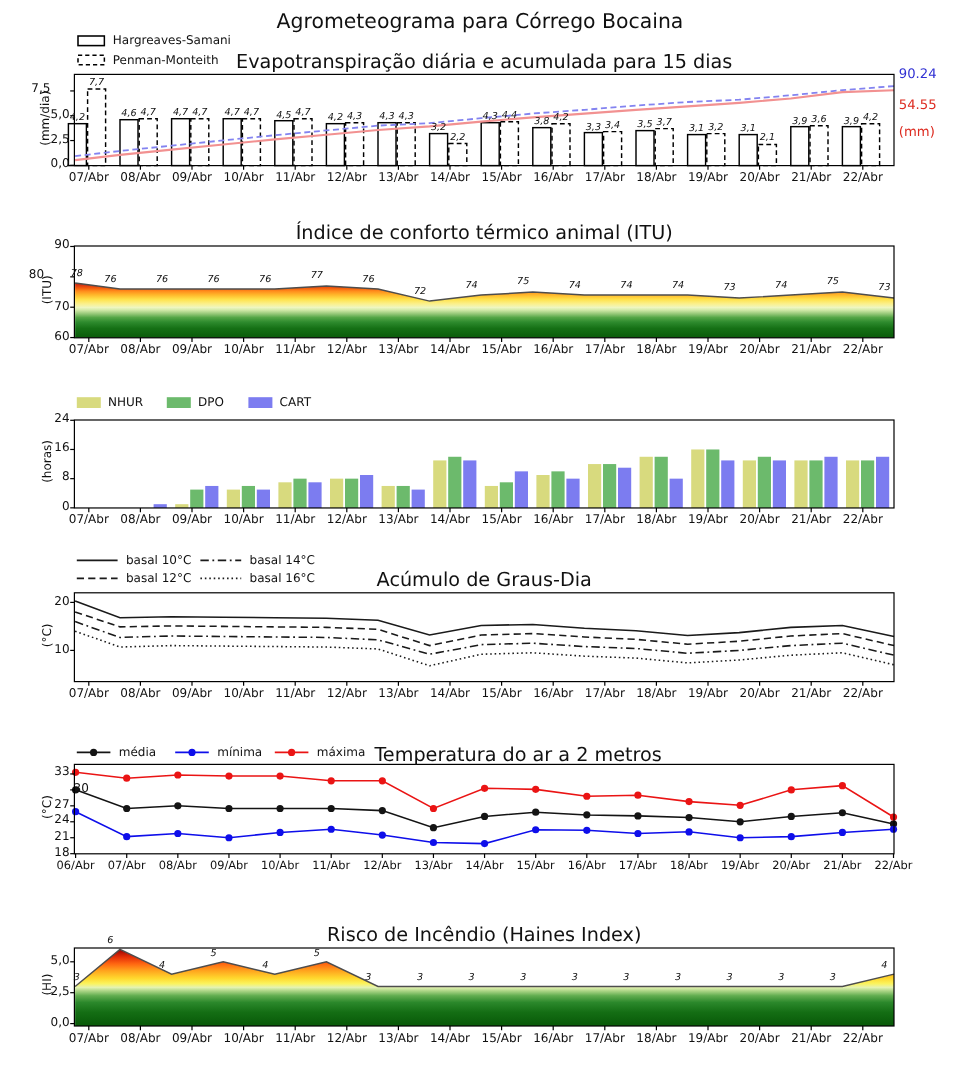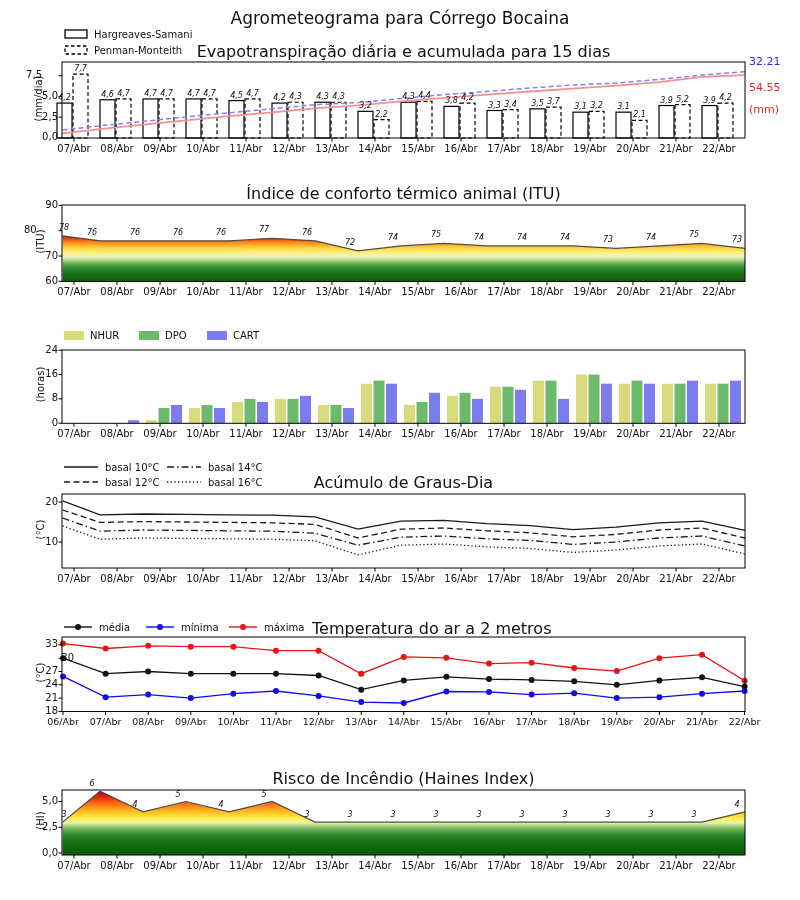--- a/index.html
+++ b/index.html
@@ -333,21 +333,21 @@
         <rect x="1" y="3" width="22" height="8" fill="#ffffff" stroke="#000" stroke-width="1.3"></rect>
       </svg>
     <span>Hargreaves-Samani</span>
   </div>
   <div class="abs leg" style="left:64px;top:42px;">
     <svg width="24" height="14">
         <rect x="1" y="3" width="22" height="8" fill="#ffffff" stroke="#000" stroke-width="1.3" stroke-dasharray="3.5 2.5"></rect>
       </svg>
     <span>Penman-Monteith</span>
   </div>
-  <div class="abs rlab" style="left:749px;top:55px;color:#2f2fd3;">32.21</div>
+  <div class="abs rlab" style="left:749px;top:55px;color:#2f2fd3;">90.24</div>
   <div class="abs rlab" style="left:749px;top:81px;color:#dd2b20;">54.55</div>
   <div class="abs rlab" style="left:749px;top:103px;color:#dd2b20;">(mm)</div>
 
   <div class="abs ctitle centered" style="top:184px;">Índice de conforto térmico animal (ITU)</div>
   <div class="abs ylab" style="left:-20px;top:236px;">(ITU)</div>
 
   <div class="abs ylab" style="left:-20px;top:379px;">(horas)</div>
   <div class="abs leg" style="left:64px;top:327px;">
     <span class="sw" id="sw-nhur" style="background: rgb(216, 218, 126);"></span>
     <span>NHUR</span>
@@ -437,21 +437,21 @@
     <div class="abs vlab" style="left: 240.5px; top: 88.931px;;width:24px">4,7</div>
     <div class="abs vlab" style="left: 283.5px; top: 92.239px;;width:24px">4,3</div>
     <div class="abs vlab" style="left: 326.5px; top: 92.239px;;width:24px">4,3</div>
     <div class="abs vlab" style="left: 369.5px; top: 109.606px;;width:24px">2,2</div>
     <div class="abs vlab" style="left: 412.5px; top: 91.412px;;width:24px">4,4</div>
     <div class="abs vlab" style="left: 455.5px; top: 93.066px;;width:24px">4,2</div>
     <div class="abs vlab" style="left: 498.5px; top: 99.682px;;width:24px">3,4</div>
     <div class="abs vlab" style="left: 541.5px; top: 97.201px;;width:24px">3,7</div>
     <div class="abs vlab" style="left: 584.5px; top: 101.336px;;width:24px">3,2</div>
     <div class="abs vlab" style="left: 627.5px; top: 110.433px;;width:24px">2,1</div>
-    <div class="abs vlab" style="left: 670.5px; top: 94.72px;;width:24px">5,2</div>
+    <div class="abs vlab" style="left: 670.5px; top: 94.72px;;width:24px">3,6</div>
     <div class="abs vlab" style="left: 713.5px; top: 93.066px;;width:24px">4,2</div>
     <div class="abs tick" style="left: 24px; top: 131.3px;;width:34px;text-align:right">0,0</div>
     <div class="abs tick" style="left: 24px; top: 110.625px;;width:34px;text-align:right">2,5</div>
     <div class="abs tick" style="left: 24px; top: 89.95px;;width:34px;text-align:right">5,0</div>
     <div class="abs tick" style="left: 8px; top: 69.275px;;width:34px;text-align:right">7,5</div>
     <div class="abs tick" style="left: 50px; top: 142.5px;;width:48px;text-align:center">07/Abr</div>
     <div class="abs tick" style="left: 93px; top: 142.5px;;width:48px;text-align:center">08/Abr</div>
     <div class="abs tick" style="left: 136px; top: 142.5px;;width:48px;text-align:center">09/Abr</div>
     <div class="abs tick" style="left: 179px; top: 142.5px;;width:48px;text-align:center">10/Abr</div>
     <div class="abs tick" style="left: 222px; top: 142.5px;;width:48px;text-align:center">11/Abr</div>

